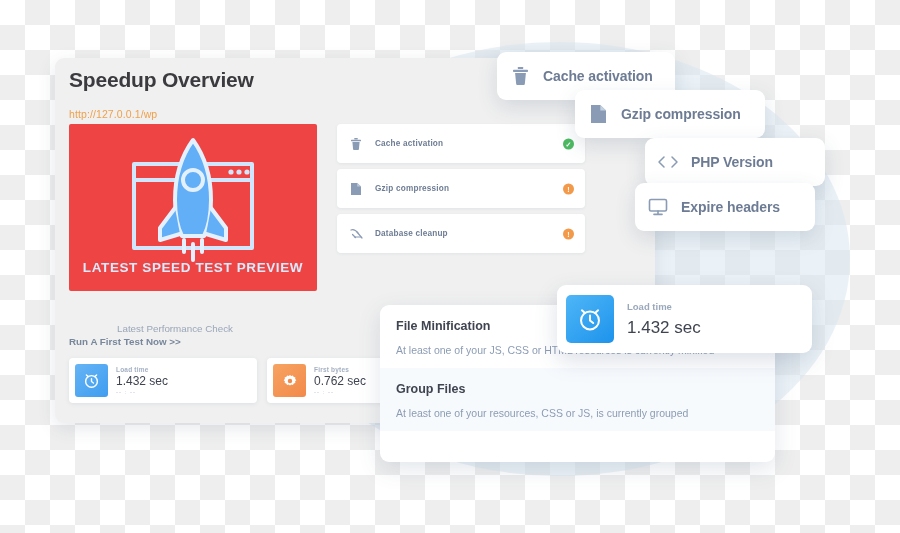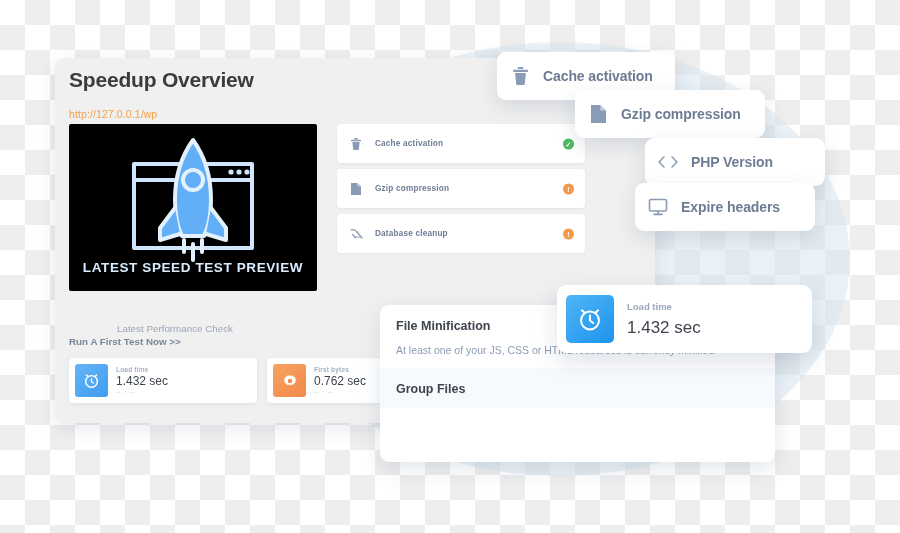--- a/index.html
+++ b/index.html
@@ -34,21 +34,21 @@
     font-size:21px;font-weight:bold;color:#3b3b3f;letter-spacing:-.2px;
   }
   .panel-url{
     position:absolute;left:14px;top:50px;
     font-size:10.5px;color:#f0a04a;letter-spacing:.1px;
   }
 
   
   .preview{
     position:absolute;left:14px;top:66px;width:248px;height:167px;
-    background:#000000;border-radius:2px;overflow:hidden;
+    background:#ef4444;border-radius:2px;overflow:hidden;
   }
   .preview svg{position:absolute;left:50%;top:12px;transform:translateX(-50%);}
   .preview-label{
     position:absolute;left:0;right:0;bottom:16px;text-align:center;
     font-size:13.5px;font-weight:bold;color:#d7ebfd;letter-spacing:.6px;
   }
 
   
   .checklist{position:absolute;left:282px;top:66px;width:248px;}
   .check-row{
@@ -286,20 +286,21 @@
   <span class="lbl">Expire headers</span>
 </div>
 
 <div class="bottom-panel">
   <div class="bp-section">
     <div class="bp-title">File Minification</div>
     <div class="bp-desc">At least one of your JS, CSS or HTML resources is currently minified</div>
   </div>
   <div class="bp-section alt">
     <div class="bp-title">Group Files</div>
+    <div class="bp-desc">At least one of your resources, CSS or JS, is currently grouped</div>
   </div>
 </div>
 
 <div class="loadtime-card">
   <div class="tile">
     <svg width="26" height="26" viewBox="0 0 18 18" fill="none" stroke="#ffffff" stroke-width="1.4" stroke-linecap="round">
       <circle cx="9" cy="10" r="6.2"></circle>
       <path d="M9 6.6 V10 L11.2 11.8"></path>
       <path d="M3.4 3 L5.3 4.7"></path>
       <path d="M14.6 3 L12.7 4.7"></path>

